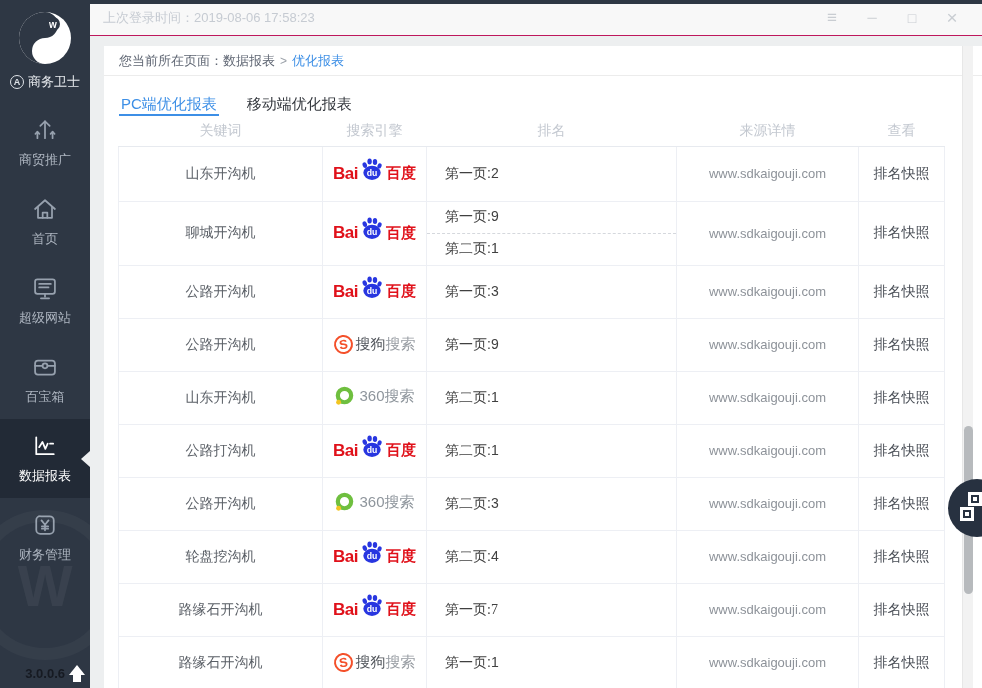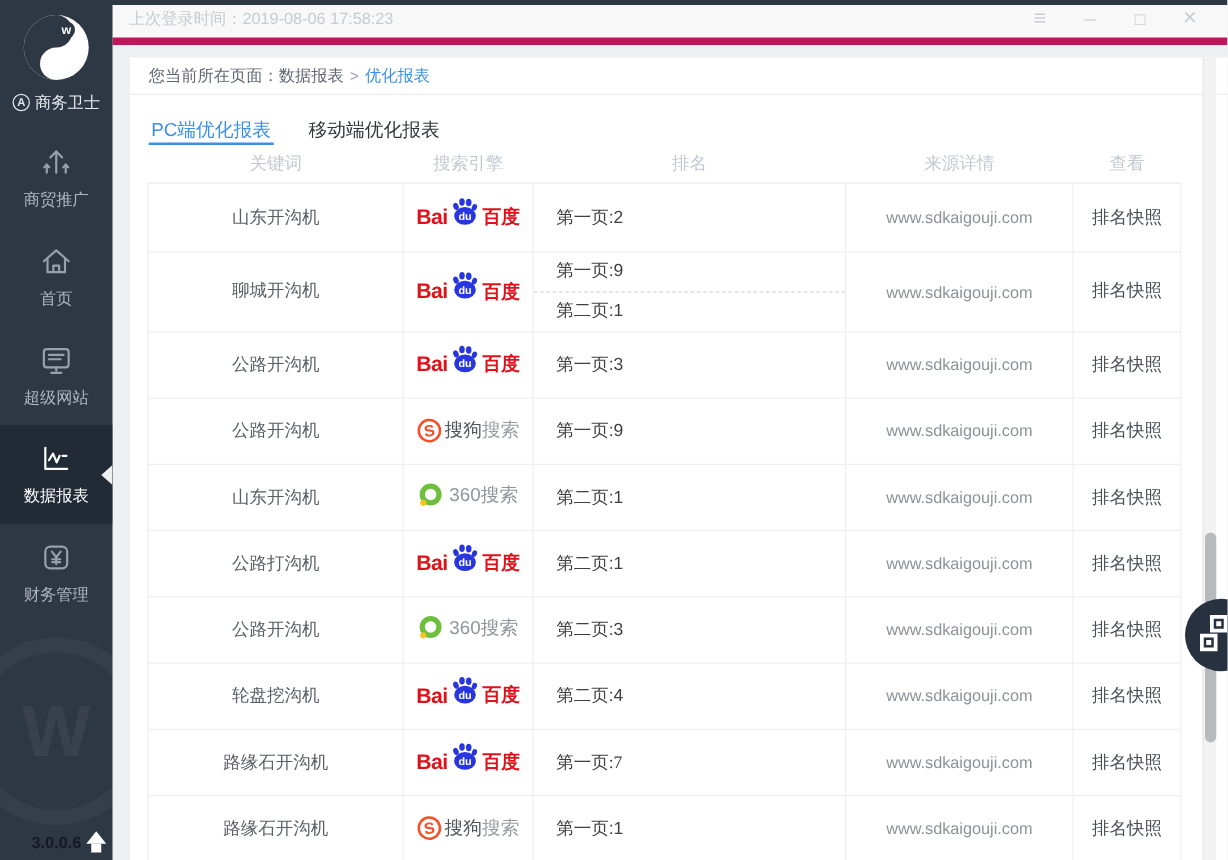--- a/index.html
+++ b/index.html
@@ -30,21 +30,21 @@
   .watermark span { font-size:58px; font-weight:bold; color:rgba(255,255,255,0.055); }
   .version-row { position:absolute; bottom:5px; right:5px; display:flex; align-items:flex-end; gap:4px; }
   .version-text { color:#161a22; font-size:13px; font-weight:bold; line-height:18px; }
   .up-arrow { position:relative; width:16px; height:18px; }
   .up-arrow .head { position:absolute; top:0; left:0; width:0; height:0;
     border-left:8px solid transparent; border-right:8px solid transparent; border-bottom:10px solid #fff; }
   .up-arrow .stem { position:absolute; top:10px; left:4px; width:8px; height:7px; background:#fff; }
 
   
   .titlebar { position:absolute; left:90px; right:0; top:0; height:36px; background:#f8f8f8;
-    border-bottom:6px solid #be185d; display:flex; align-items:center; padding:0 10px 0 13px; }
+    border-bottom:1px solid #be185d; display:flex; align-items:center; padding:0 10px 0 13px; }
   .login-text { color:#c6cbd2; font-size:13px; }
   .win-controls { margin-left:auto; display:flex; align-items:center; }
   .win-btn { width:40px; text-align:center; color:#c9cdd2; cursor:pointer; }
   .win-btn.menu { font-size:17px; }
   .win-btn.min { font-size:13px; }
   .win-btn.max { font-size:14px; }
   .win-btn.close { font-size:19px; }
 
   
   .card { position:absolute; left:104px; top:46px; width:974px; bottom:0; background:#ffffff; z-index:5; }
@@ -134,20 +134,29 @@
       </div>
       <div class="nav-item">
         <svg width="30" height="28" viewBox="0 0 24 24">
           <rect x="3.5" y="4.5" width="17" height="12.5" rx="2"></rect>
             <path d="M7 8.5 H17"></path>
             <path d="M7 11.5 H15"></path>
           <path d="M12 17 v2.4"></path>
             <path d="M8.5 20.8 H15.5"></path>
         </svg>
         <span class="nav-label">超级网站</span>
+      </div>
+      <div class="nav-item">
+        <svg width="30" height="28" viewBox="0 0 24 24">
+          <rect x="3.5" y="6.5" width="17" height="12" rx="2.5"></rect>
+          <path d="M3.5 11 H9.8"></path>
+            <path d="M14.2 11 H20.5"></path>
+            <circle cx="12" cy="11" r="2.1"></circle>
+        </svg>
+        <span class="nav-label">百宝箱</span>
       </div>
       <div class="nav-item active">
         <svg width="30" height="28" viewBox="0 0 24 24">
           <path d="M4.5 4.5 V19 H19.5"></path>
           <path d="M7 13 L9.8 8.5 L12.3 14.5 L14.3 10"></path>
             <path d="M16.3 10 H19"></path>
         </svg>
         <span class="nav-label">数据报表</span>
         <span class="notch"></span>
       </div>

